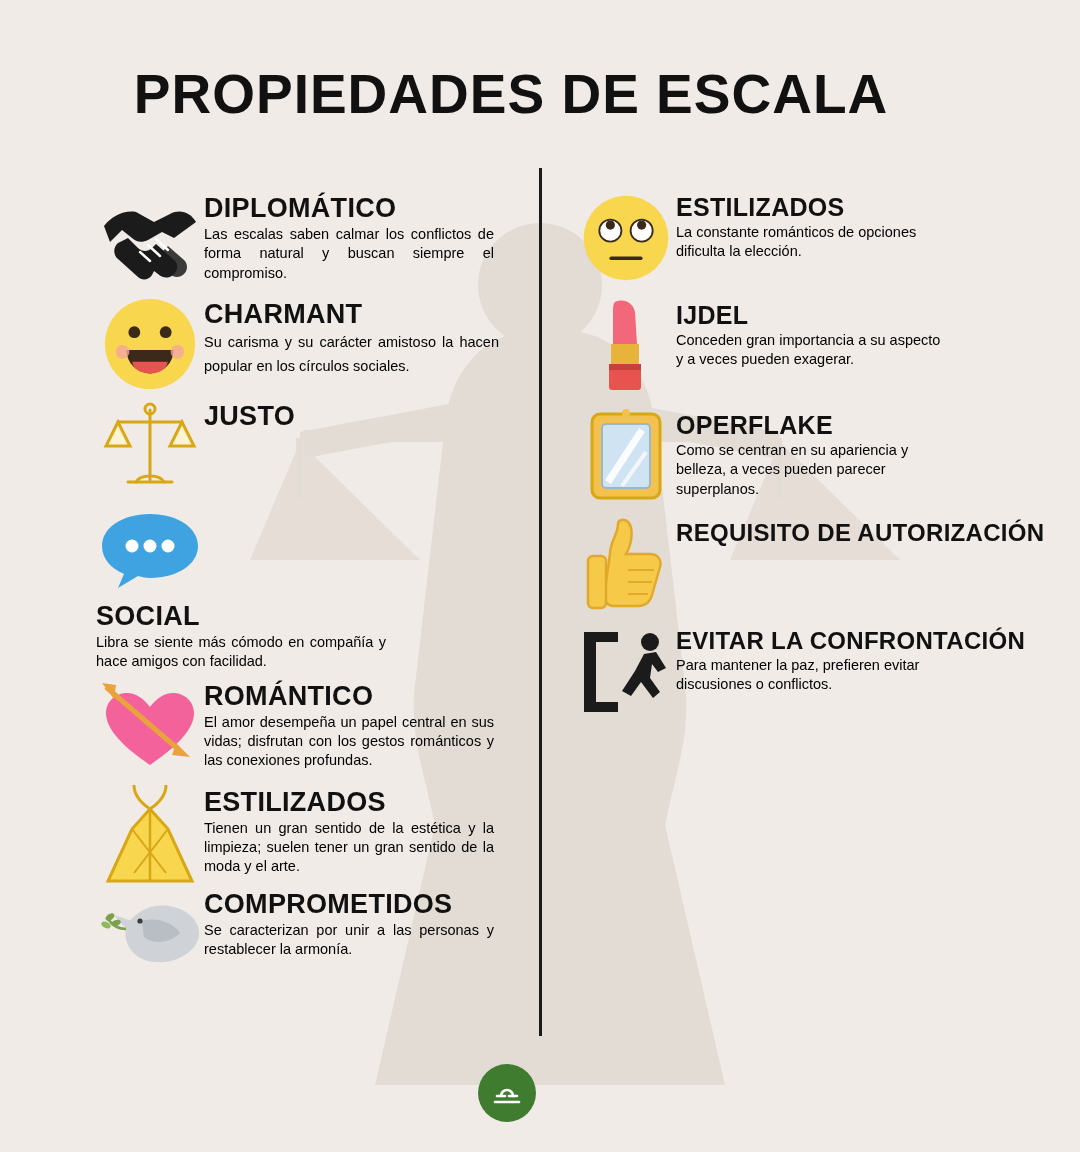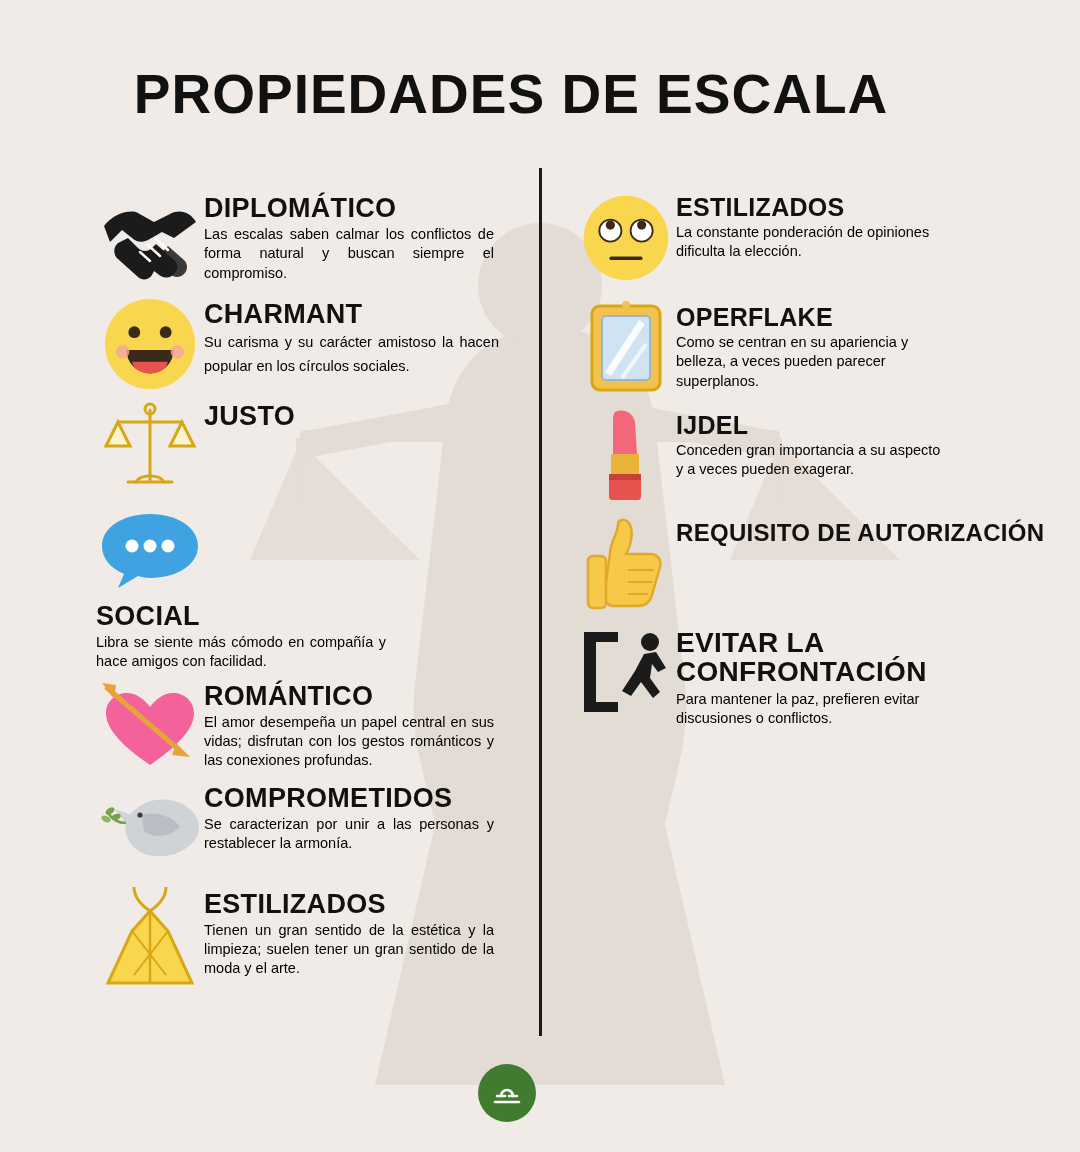--- a/index.html
+++ b/index.html
@@ -117,21 +117,21 @@
   .item-romantico { margin-top: -6px; }
   .item-estilizados { margin-top: -2px; }
   .item-comprometidos { margin-top: -6px; }
 
   .item-decisiones .item-desc { max-width: 280px; }
   .item-operflake { margin-top: 14px; }
   .item-ijdel { margin-top: 10px; }
   .item-requisito { margin-top: 12px; }
   .item-requisito .item-title { font-size: 24px; }
   .item-evitar { margin-top: 12px; }
-  .item-evitar .item-title { font-size: 28px; }
+  .item-evitar .item-title { font-size: 24px; }
 
   .footer-badge {
     position: absolute;
     left: 50%;
     transform: translateX(-50%);
     bottom: 30px;
     width: 58px;
     height: 58px;
     border-radius: 50%;
     background: #3f7c2f;
@@ -254,103 +254,103 @@
             <path d="M4 2 l14 2 l-2 14 z" fill="#e8a33d"></path>
             <path d="M78 62 l14 14 l-18 -2 z" fill="#e8a33d"></path>
           </svg>
         </div>
         <div class="text-wrap">
           <div class="item-title">ROMÁNTICO</div>
           <div class="item-desc">El amor desempeña un papel central en sus vidas; disfrutan con los gestos románticos y las conexiones profundas.</div>
         </div>
       </div>
 
+      <div class="item item-estilizados">
+        <div class="icon-wrap">
+          <svg width="100" height="110" viewBox="0 0 100 110" xmlns="http://www.w3.org/2000/svg">
+            <path d="M34 8 C34 20 44 28 50 32 C56 28 66 20 66 8" fill="none" stroke="#d8a714" stroke-width="3"></path>
+            <path d="M50 32 L32 52 L8 104 h84 L68 52 z" fill="#f8d64e" stroke="#d8a714" stroke-width="3"></path>
+            <path d="M50 32 L50 104" stroke="#d8a714" stroke-width="2.5" fill="none"></path>
+            <path d="M32 52 L66 96 M68 52 L34 96" stroke="#d8a714" stroke-width="2" fill="none"></path>
+          </svg>
+        </div>
+        <div class="text-wrap">
+          <div class="item-title">ESTILIZADOS</div>
+          <div class="item-desc">Tienen un gran sentido de la estética y la limpieza; suelen tener un gran sentido de la moda y el arte.</div>
+        </div>
+      </div>
+
       <div class="item item-comprometidos">
         <div class="icon-wrap">
           <svg width="108" height="86" viewBox="0 0 108 86" xmlns="http://www.w3.org/2000/svg">
             <path d="M40 24 C56 10 82 12 96 26 C104 34 106 46 98 56 C88 68 70 74 52 70 C40 67 32 58 30 48 C28 38 32 30 40 24 z" fill="#cfd2d6"></path>
             <path d="M46 30 C58 26 76 30 84 42 C74 52 58 54 48 46 z" fill="#b9bec4"></path>
             <path d="M36 30 L18 24 L30 38 z" fill="#cfd2d6"></path>
             <circle cx="44" cy="30" r="2.6" fill="#3b3b3b"></circle>
             <path d="M30 38 C22 38 16 34 12 28" stroke="#7aa24a" stroke-width="2.5" fill="none"></path>
             <ellipse cx="14" cy="26" rx="5" ry="3" fill="#7aa24a" transform="rotate(-35 14 26)"></ellipse>
             <ellipse cx="20" cy="32" rx="5" ry="3" fill="#7aa24a" transform="rotate(-20 20 32)"></ellipse>
             <ellipse cx="10" cy="34" rx="5" ry="3" fill="#8fb85c" transform="rotate(25 10 34)"></ellipse>
           </svg>
         </div>
         <div class="text-wrap">
           <div class="item-title">COMPROMETIDOS</div>
           <div class="item-desc">Se caracterizan por unir a las personas y restablecer la armonía.</div>
         </div>
       </div>
 
-      <div class="item item-estilizados">
-        <div class="icon-wrap">
-          <svg width="100" height="110" viewBox="0 0 100 110" xmlns="http://www.w3.org/2000/svg">
-            <path d="M34 8 C34 20 44 28 50 32 C56 28 66 20 66 8" fill="none" stroke="#d8a714" stroke-width="3"></path>
-            <path d="M50 32 L32 52 L8 104 h84 L68 52 z" fill="#f8d64e" stroke="#d8a714" stroke-width="3"></path>
-            <path d="M50 32 L50 104" stroke="#d8a714" stroke-width="2.5" fill="none"></path>
-            <path d="M32 52 L66 96 M68 52 L34 96" stroke="#d8a714" stroke-width="2" fill="none"></path>
-          </svg>
-        </div>
-        <div class="text-wrap">
-          <div class="item-title">ESTILIZADOS</div>
-          <div class="item-desc">Tienen un gran sentido de la estética y la limpieza; suelen tener un gran sentido de la moda y el arte.</div>
-        </div>
-      </div>
-
     </div>
 
     <div class="col col-right">
 
       <div class="item item-decisiones">
         <div class="icon-wrap">
           <svg width="92" height="92" viewBox="0 0 100 100" xmlns="http://www.w3.org/2000/svg">
             <circle cx="50" cy="50" r="46" fill="#f8d64e"></circle>
             <circle cx="33" cy="42" r="12" fill="#ffffff" stroke="#3b2a1a" stroke-width="2"></circle>
             <circle cx="67" cy="42" r="12" fill="#ffffff" stroke="#3b2a1a" stroke-width="2"></circle>
             <circle cx="33" cy="36" r="5" fill="#3b2a1a"></circle>
             <circle cx="67" cy="36" r="5" fill="#3b2a1a"></circle>
             <path d="M34 72 h32" stroke="#3b2a1a" stroke-width="4" stroke-linecap="round" fill="none"></path>
           </svg>
         </div>
         <div class="text-wrap">
           <div class="item-title">ESTILIZADOS</div>
-          <div class="item-desc">La constante ponderación de opiniones dificulta la elección.</div>
+          <div class="item-desc">La constante románticos de opciones dificulta la elección.</div>
+        </div>
+      </div>
+
+      <div class="item item-ijdel">
+        <div class="icon-wrap">
+          <svg width="58" height="100" viewBox="0 0 58 100" xmlns="http://www.w3.org/2000/svg">
+            <path d="M18 6 C26 2 36 6 38 16 L40 48 H16 L16 18 C16 12 16 8 18 6 z" fill="#f2687a"></path>
+            <rect x="14" y="48" width="28" height="20" fill="#e8b33a"></rect>
+            <rect x="12" y="68" width="32" height="26" rx="3" fill="#e8524f"></rect>
+            <rect x="12" y="68" width="32" height="6" fill="#c93f3c"></rect>
+          </svg>
+        </div>
+        <div class="text-wrap">
+          <div class="item-title">IJDEL</div>
+          <div class="item-desc">Conceden gran importancia a su aspecto y a veces pueden exagerar.</div>
         </div>
       </div>
 
       <div class="item item-operflake">
         <div class="icon-wrap">
           <svg width="76" height="96" viewBox="0 0 76 96" xmlns="http://www.w3.org/2000/svg">
             <rect x="4" y="6" width="68" height="84" rx="8" fill="#f2c14e" stroke="#d8a714" stroke-width="3"></rect>
             <rect x="14" y="16" width="48" height="64" rx="4" fill="#cfe3f2" stroke="#9ab6c9" stroke-width="2"></rect>
             <path d="M20 74 L54 22" stroke="#ffffff" stroke-width="7" opacity="0.9"></path>
             <path d="M34 78 L58 44" stroke="#ffffff" stroke-width="4" opacity="0.7"></path>
             <circle cx="38" cy="5" r="4" fill="#f2c14e"></circle>
           </svg>
         </div>
         <div class="text-wrap">
           <div class="item-title">OPERFLAKE</div>
           <div class="item-desc">Como se centran en su apariencia y belleza, a veces pueden parecer superplanos.</div>
-        </div>
-      </div>
-
-      <div class="item item-ijdel">
-        <div class="icon-wrap">
-          <svg width="58" height="100" viewBox="0 0 58 100" xmlns="http://www.w3.org/2000/svg">
-            <path d="M18 6 C26 2 36 6 38 16 L40 48 H16 L16 18 C16 12 16 8 18 6 z" fill="#f2687a"></path>
-            <rect x="14" y="48" width="28" height="20" fill="#e8b33a"></rect>
-            <rect x="12" y="68" width="32" height="26" rx="3" fill="#e8524f"></rect>
-            <rect x="12" y="68" width="32" height="6" fill="#c93f3c"></rect>
-          </svg>
-        </div>
-        <div class="text-wrap">
-          <div class="item-title">IJDEL</div>
-          <div class="item-desc">Conceden gran importancia a su aspecto y a veces pueden exagerar.</div>
         </div>
       </div>
 
       <div class="item item-requisito">
         <div class="icon-wrap">
           <svg width="84" height="92" viewBox="0 0 84 92" xmlns="http://www.w3.org/2000/svg">
             <path d="M26 36 C26 24 34 16 34 6 C34 2 40 0 44 4 C50 10 48 26 42 36 l24 0 c8 0 12 6 10 13 l-8 28 c-2 7 -7 11 -14 11 H30 c-6 0 -10 -4 -10 -10 z" fill="#f7c948" stroke="#e0a92e" stroke-width="2.5"></path>
             <rect x="4" y="38" width="18" height="52" rx="5" fill="#f7c948" stroke="#e0a92e" stroke-width="2.5"></rect>
             <path d="M44 52 h26 M44 64 h24 M44 76 h20" stroke="#e0a92e" stroke-width="2" fill="none"></path>
           </svg>

